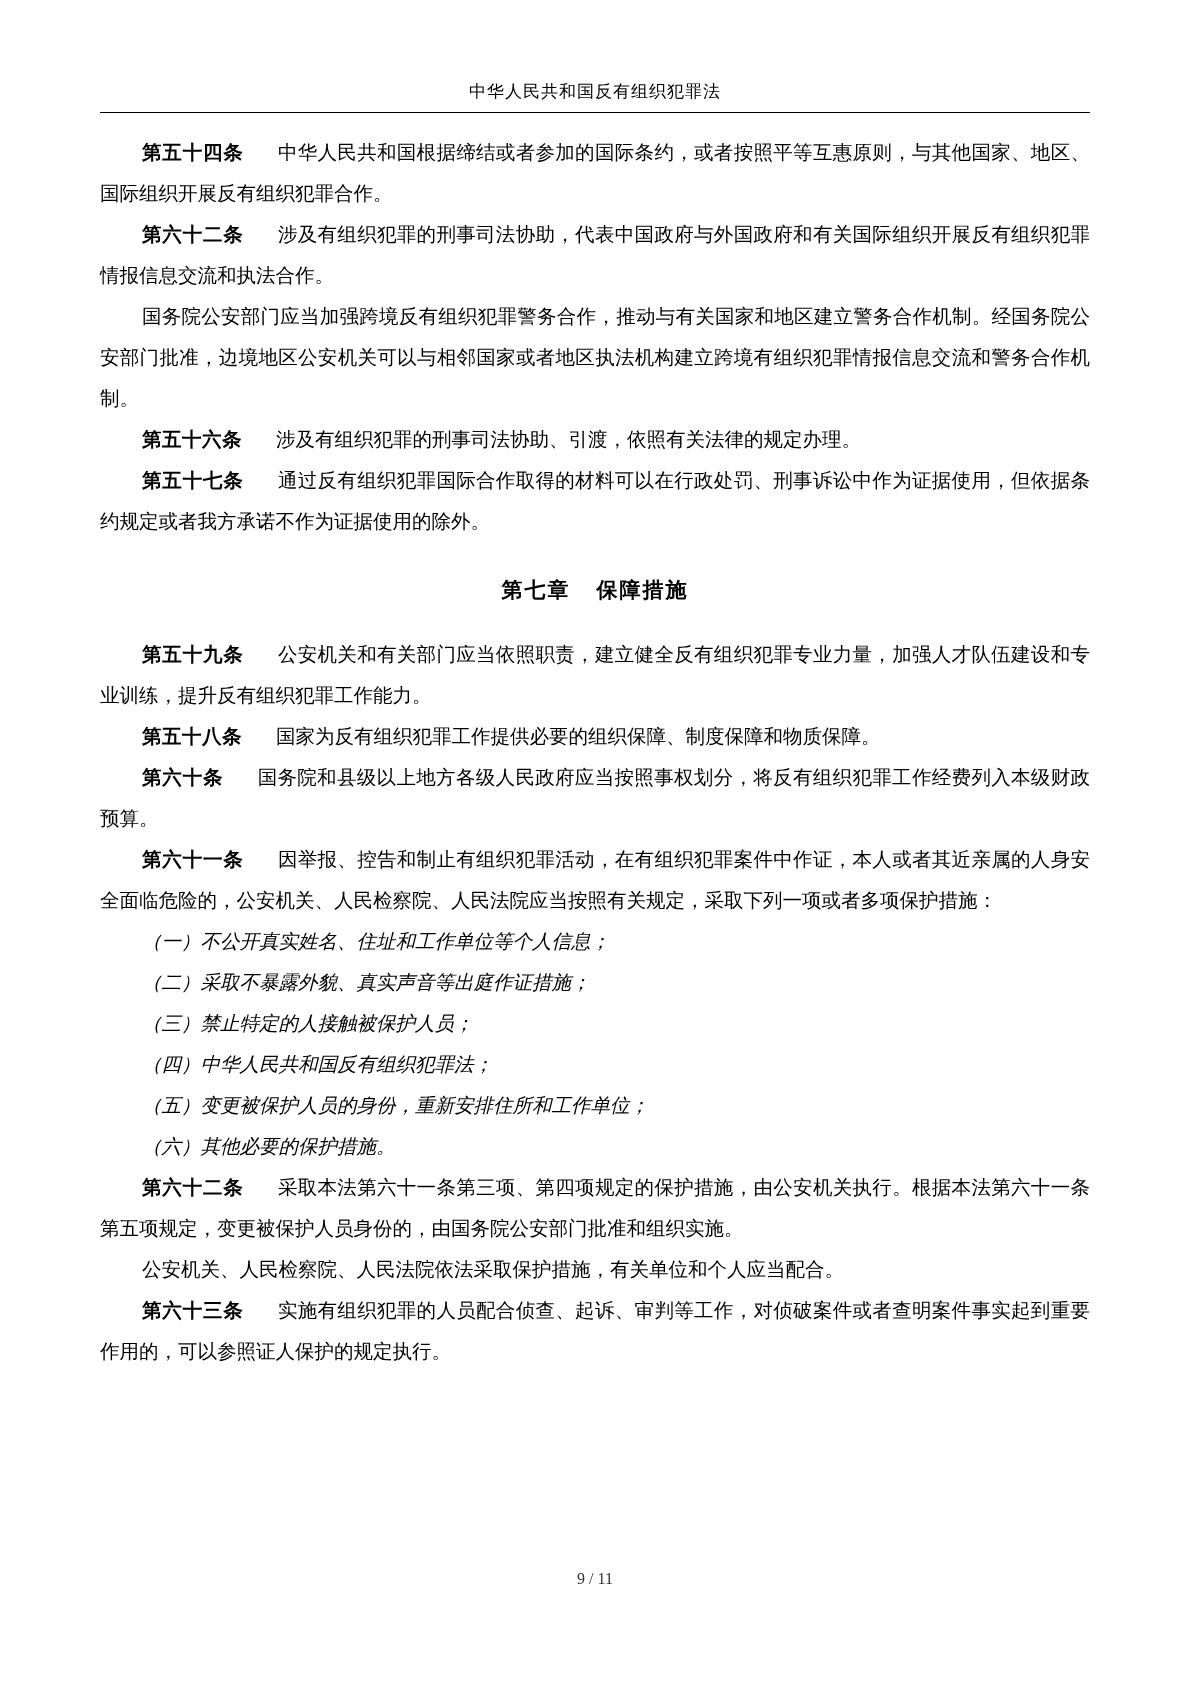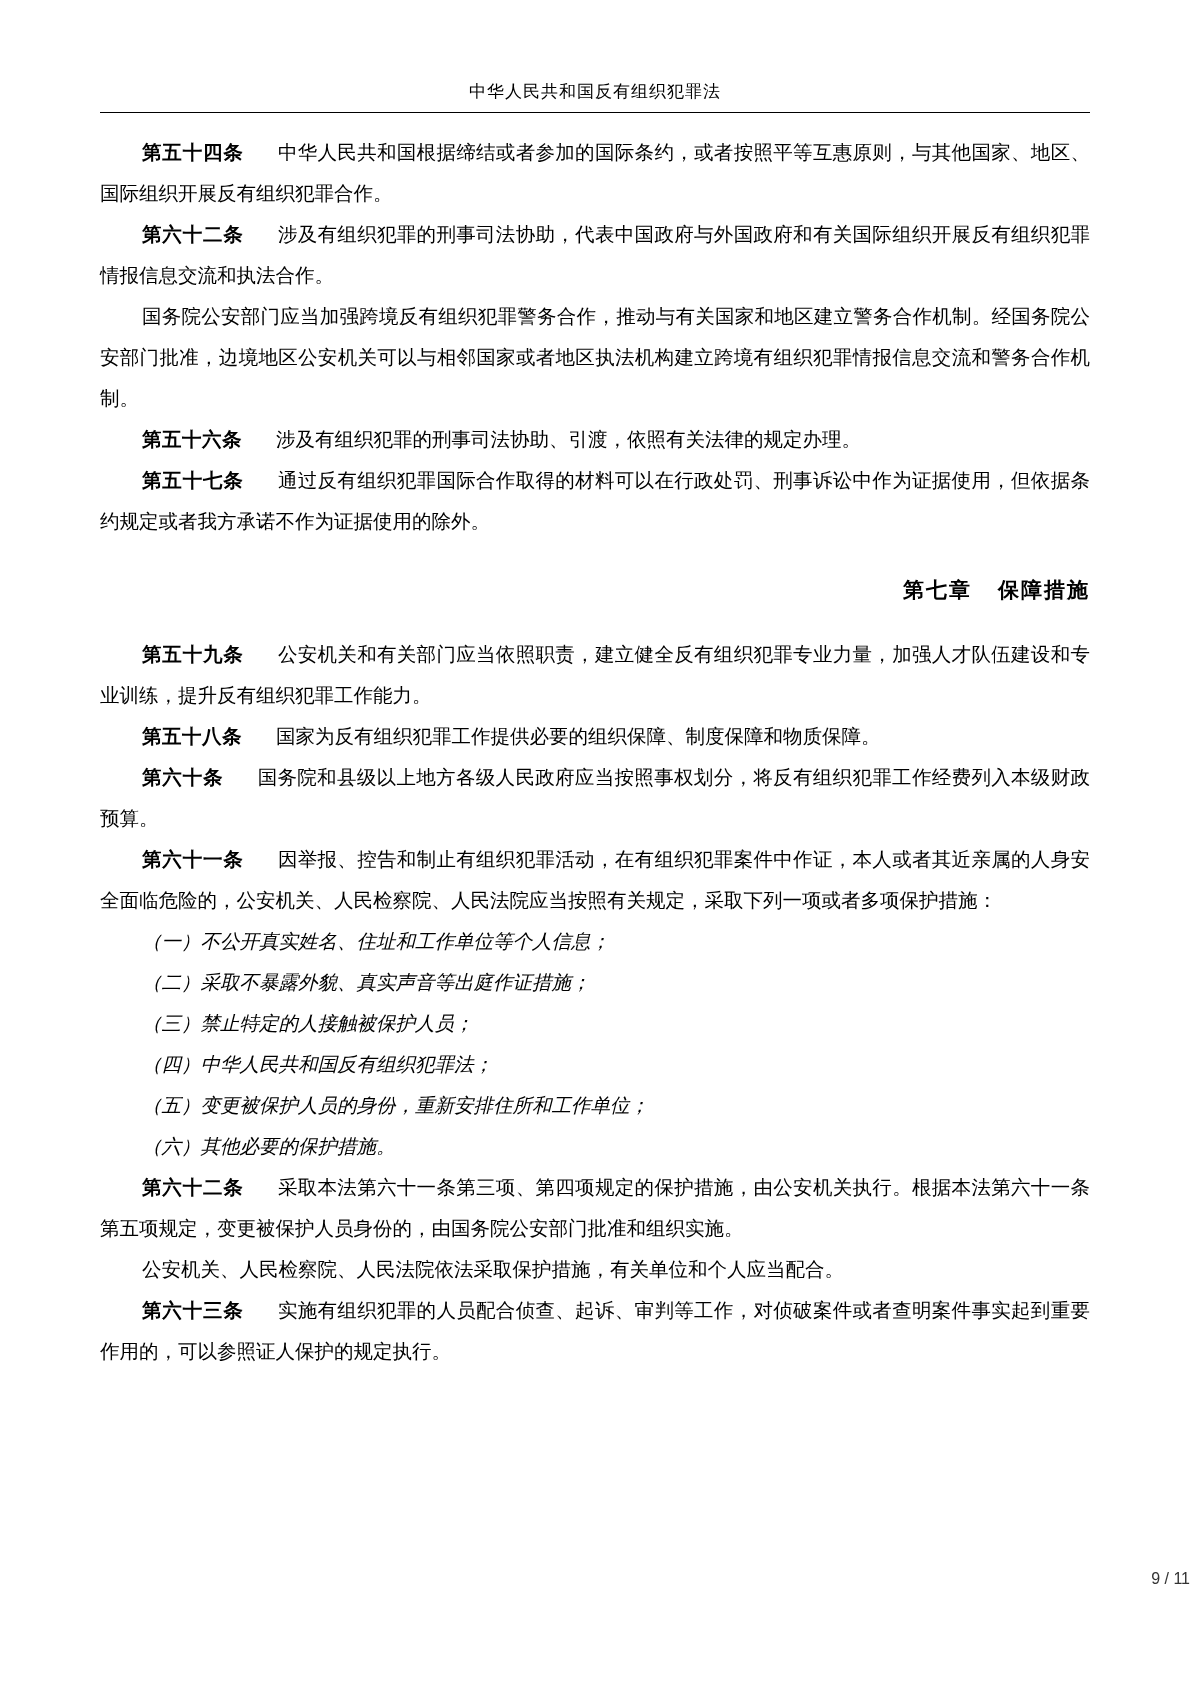--- a/index.html
+++ b/index.html
@@ -58,38 +58,38 @@
   .art-label {
     font-weight: bold;
     letter-spacing: 0.5px;
   }
   .gap-s {
     display: inline-block;
     width: 34px;
   }
   .chapter-title {
     margin: 34px 0 30px 0;
-    text-align: right;
+    text-align: center;
     font-size: 21px;
     font-weight: bold;
     letter-spacing: 2px;
   }
   .chapter-title .sp {
     display: inline-block;
     width: 26px;
   }
   .footer {
     position: absolute;
     bottom: 96px;
     left: 0;
     width: 1190px;
-    text-align: right;
+    text-align: center;
     font-size: 16px;
     color: #333;
-    font-family: Liberation Sans, sans-serif;
+    font-family: Liberation Serif, serif;
   }
   .list-item {
     padding-left: 42px;
     font-style: italic;
   }
 </style>
 </head>
 <body>
 
 <div class="page">

